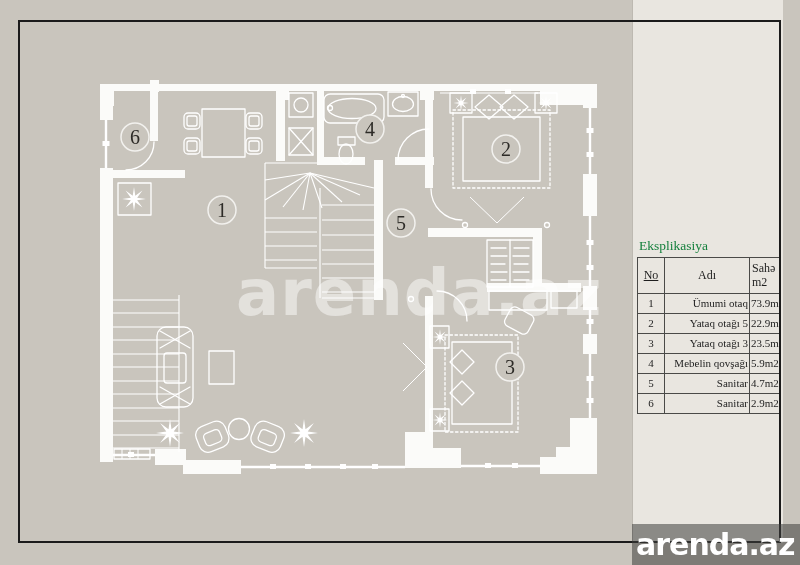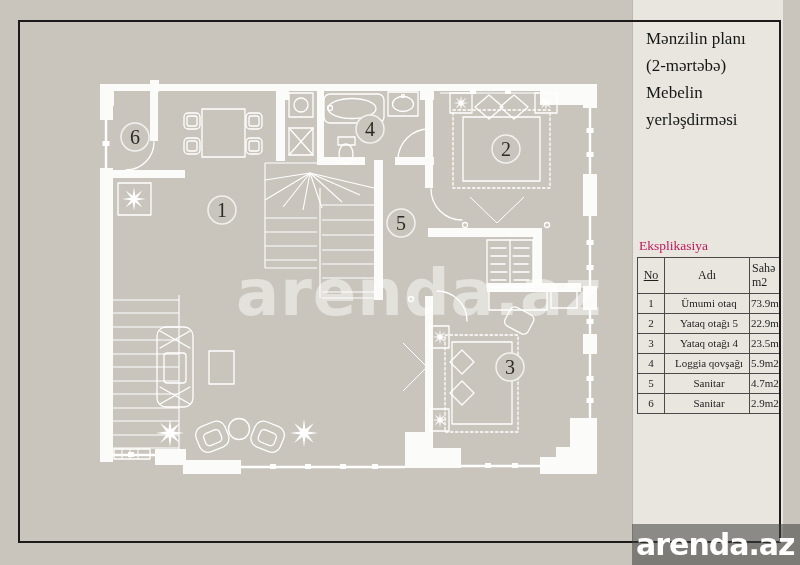--- a/index.html
+++ b/index.html
@@ -3,29 +3,29 @@
 <meta charset="utf-8">
 <style>
   html,body{margin:0;padding:0;background:#9a9a98;}
   .stage{position:relative;width:800px;height:565px;background:#c9c5bd;overflow:hidden;
          font-family:"Liberation Serif",serif;}
   
   .panel{position:absolute;left:632px;top:0;width:150px;height:543px;background:#e9e6e0;
          border-left:1px solid #bdb9b1;z-index:1;}
   .panel-title{position:absolute;top:26px;left:13px;width:130px;
                font-size:17px;line-height:1.58;color:#161616;white-space:pre-line;}
-  .expl-caption{position:absolute;top:238px;left:6px;font-size:13.5px;color:#be185d;}
+  .expl-caption{position:absolute;top:238px;left:6px;font-size:13.5px;color:#15803d;}
   .expl{position:absolute;top:257px;left:4px;border-collapse:collapse;table-layout:fixed;width:132px;}
   .expl th,.expl td{border:1px solid #4a4a48;color:#1e1e1e;overflow:hidden;}
   .expl th{font-weight:normal;font-size:12px;height:33px;}
   .th-area{font-size:11px;line-height:1.15;white-space:pre-line;text-align:left;padding-left:2px;}
   .col-no{width:24px;text-decoration:underline;} .col-name{width:82px;} .col-area{width:26px;margin-top:9px;}
   .expl td{height:17px;font-size:11px;line-height:1;}
   .td-no{text-align:center;}
-  .td-name{text-align:center;padding-left:5px;font-size:11.5px;}
+  .td-name{text-align:right;padding-left:5px;font-size:11.5px;}
   .td-area{text-align:left;font-size:9px;padding-left:1px;}
   
   .frame{position:absolute;left:18px;top:20px;width:763px;height:523px;
          border:2px solid #1b1b1b;box-sizing:border-box;z-index:3;pointer-events:none;}
   
   svg.plan{position:absolute;left:0;top:0;z-index:2;}
   .wall{fill:#fbfbf9;}
   .f{fill:none;stroke:#fff;stroke-width:1.3;stroke-linecap:round;stroke-linejoin:round;}
   .fthin{fill:none;stroke:#fff;stroke-width:1;}
   .fd{stroke-dasharray:2.5 2.5;}
@@ -43,24 +43,20 @@
                background:rgba(62,62,60,0.55);z-index:5;display:flex;align-items:center;}
   .footer-band span{font-family:"DejaVu Sans",sans-serif;font-weight:bold;font-size:30px;
                     color:#ffffff;padding-left:4px;letter-spacing:-1px;}
 </style>
 </head>
 <body>
 
 <div class="stage">
 
   <div class="panel">
-    <div class="panel-title">Mənzilin planı
-(2-mərtəbə)
-Mebelin
-yerləşdirməsi</div>
     <div class="expl-caption">Eksplikasiya</div>
     <table class="expl">
       <thead>
         <tr>
           <th class="col-no">No</th>
           <th class="col-name">Adı</th>
           <th class="col-area th-area">Sahə
 m2</th>
         </tr>
       </thead>
@@ -70,26 +66,26 @@
           <td class="td-name">Ümumi otaq</td>
           <td class="td-area">73.9m2</td>
         </tr>
         <tr>
           <td class="td-no">2</td>
           <td class="td-name">Yataq otağı 5</td>
           <td class="td-area">22.9m2</td>
         </tr>
         <tr>
           <td class="td-no">3</td>
-          <td class="td-name">Yataq otağı 4</td>
+          <td class="td-name">Yataq otağı 3</td>
           <td class="td-area">23.5m2</td>
         </tr>
         <tr>
           <td class="td-no">4</td>
-          <td class="td-name">Loggia qovşağı</td>
+          <td class="td-name">Mebelin qovşağı</td>
           <td class="td-area">5.9m2</td>
         </tr>
         <tr>
           <td class="td-no">5</td>
           <td class="td-name">Sanitar</td>
           <td class="td-area">4.7m2</td>
         </tr>
         <tr>
           <td class="td-no">6</td>
           <td class="td-name">Sanitar</td>

